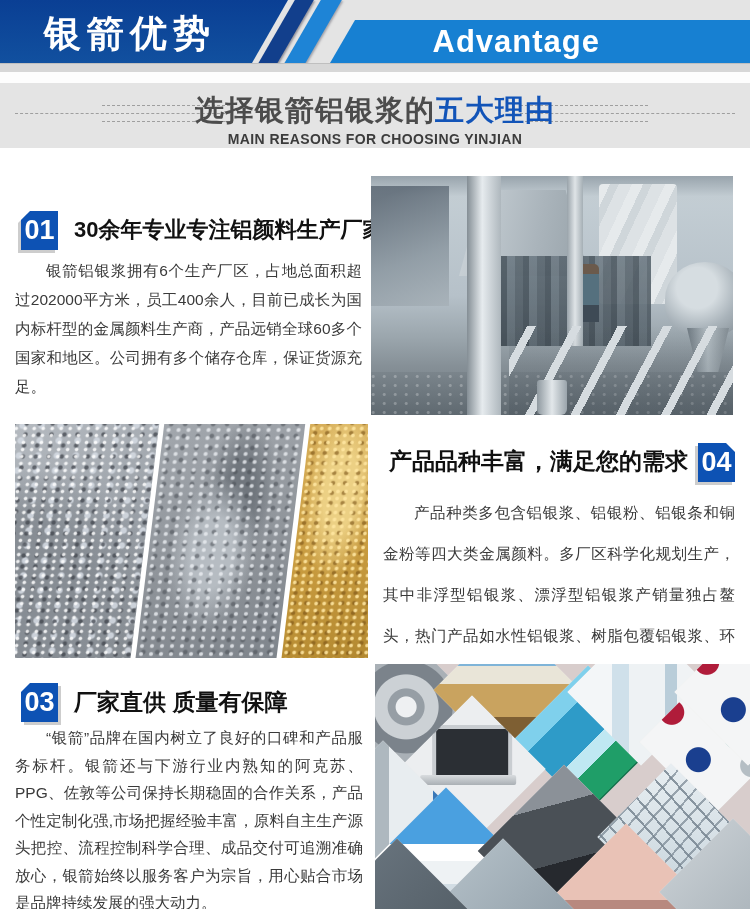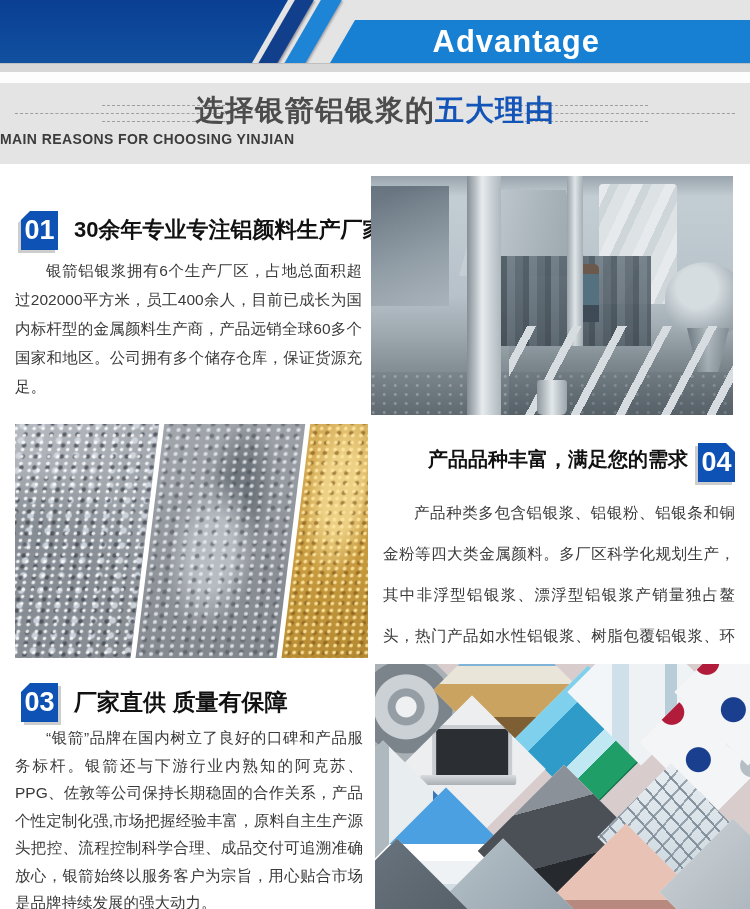--- a/index.html
+++ b/index.html
@@ -16,25 +16,25 @@
   .stripe-b{left:322px;width:21px;background:#1e84d6;box-shadow:2px 3px 2px rgba(40,40,60,.35);}
   .hdr-right{position:absolute;left:330px;top:20px;width:420px;height:43px;background:#1780d2;
              clip-path:polygon(25px 0,100% 0,100% 100%,0 100%);
              display:flex;align-items:center;justify-content:flex-end;}
   .hdr-en{color:#fff;font-size:31px;font-weight:bold;margin-right:150px;letter-spacing:1px;}
 
   .strip-g1{position:absolute;left:0;top:63px;width:750px;height:9px;background:#d7d7d7;border-top:1px solid #bfbfbf;}
   .strip-w{position:absolute;left:0;top:72px;width:750px;height:11px;background:#fdfdfd;}
 
   
-  .intro{position:absolute;left:0;top:83px;width:750px;height:81px;background:#e4e4e4;}
+  .intro{position:absolute;left:0;top:83px;width:750px;height:65px;background:#e4e4e4;}
   .intro-title{position:absolute;left:0;top:8px;width:750px;text-align:center;
                font-size:29px;font-weight:bold;color:#4c4c4c;letter-spacing:1px;}
   .intro-title .hl{color:#1254b8;}
-  .intro-sub{position:absolute;left:0;top:48px;width:750px;
+  .intro-sub{position:absolute;left:0;top:48px;width:750px;text-align:center;
              font-size:14px;font-weight:bold;color:#3c3c3c;letter-spacing:.4px;
              font-stretch:condensed;}
   .dashes{position:absolute;top:22px;width:215px;}
   .dashes.dl{left:15px;}
   .dashes.dr{right:15px;}
   .dash{border-top:1px dashed #9f9f9f;height:0;margin-bottom:7px;}
   .dl .d-short{width:128px;margin-left:87px;}
   .dl .d-long{width:215px;}
   .dr .d-short{width:128px;margin-right:87px;}
   .dr .d-long{width:215px;}
@@ -173,20 +173,21 @@
 
 <div class="page">
 
   <div class="hdr">
     <div class="hdr-right">
       <span class="hdr-en">Advantage</span>
     </div>
     <div class="hdr-left"></div>
     <div class="stripe stripe-a"></div>
     <div class="stripe stripe-b"></div>
+    <div class="hdr-title">银箭优势</div>
   </div>
   <div class="strip-g1"></div>
   <div class="strip-w"></div>
 
   <div class="intro">
     <div class="dashes dl">
       <div class="dash d-short"></div>
         <div class="dash d-long"></div>
         <div class="dash d-short"></div>
     </div>
@@ -224,21 +225,21 @@
   <div class="img-powder" title="silver-gray-gold-metal-powders-photo">
     <div class="pp pp-bg"></div>
     <div class="pp pp-silver"></div>
     <div class="pp pp-paste"></div>
     <div class="pp pp-gold"></div>
   </div>
   <div class="badge cut-tr sh-bl" style="left:698px;top:443px;">
     <div class="bshadow"></div>
     <div class="bface">04</div>
   </div>
-  <div class="sec-h" style="right:62px;top:446px;font-size:20px;">产品品种丰富，满足您的需求</div>
+  <div class="sec-h" style="right:62px;top:446px;font-size:23px;">产品品种丰富，满足您的需求</div>
   <div class="para" style="left:383px;top:492px;width:352px;line-height:41px;">产品种类多包含铝银浆、铝银粉、铝银条和铜金粉等四大类金属颜料。多厂区科学化规划生产，其中非浮型铝银浆、漂浮型铝银浆产销量独占鳌头，热门产品如水性铝银浆、树脂包覆铝银浆、环保铝银浆也备受市场好评。</div>
 
   <div class="badge cut-tl sh-br" style="left:21px;top:683px;">
     <div class="bshadow"></div>
     <div class="bface">03</div>
   </div>
   <div class="sec-h" style="left:74px;top:687px;font-size:23px;">厂家直供 质量有保障</div>
   <div class="para" style="left:15px;top:724px;width:348px;line-height:27.5px;">“银箭”品牌在国内树立了良好的口碑和产品服务标杆。银箭还与下游行业内熟知的阿克苏、PPG、佐敦等公司保持长期稳固的合作关系，产品个性定制化强,市场把握经验丰富，原料自主生产源头把控、流程控制科学合理、成品交付可追溯准确放心，银箭始终以服务客户为宗旨，用心贴合市场是品牌持续发展的强大动力。</div>
   <div class="img-collage" title="application-products-diamond-collage-photo">
     <div class="tile t-wheel">

